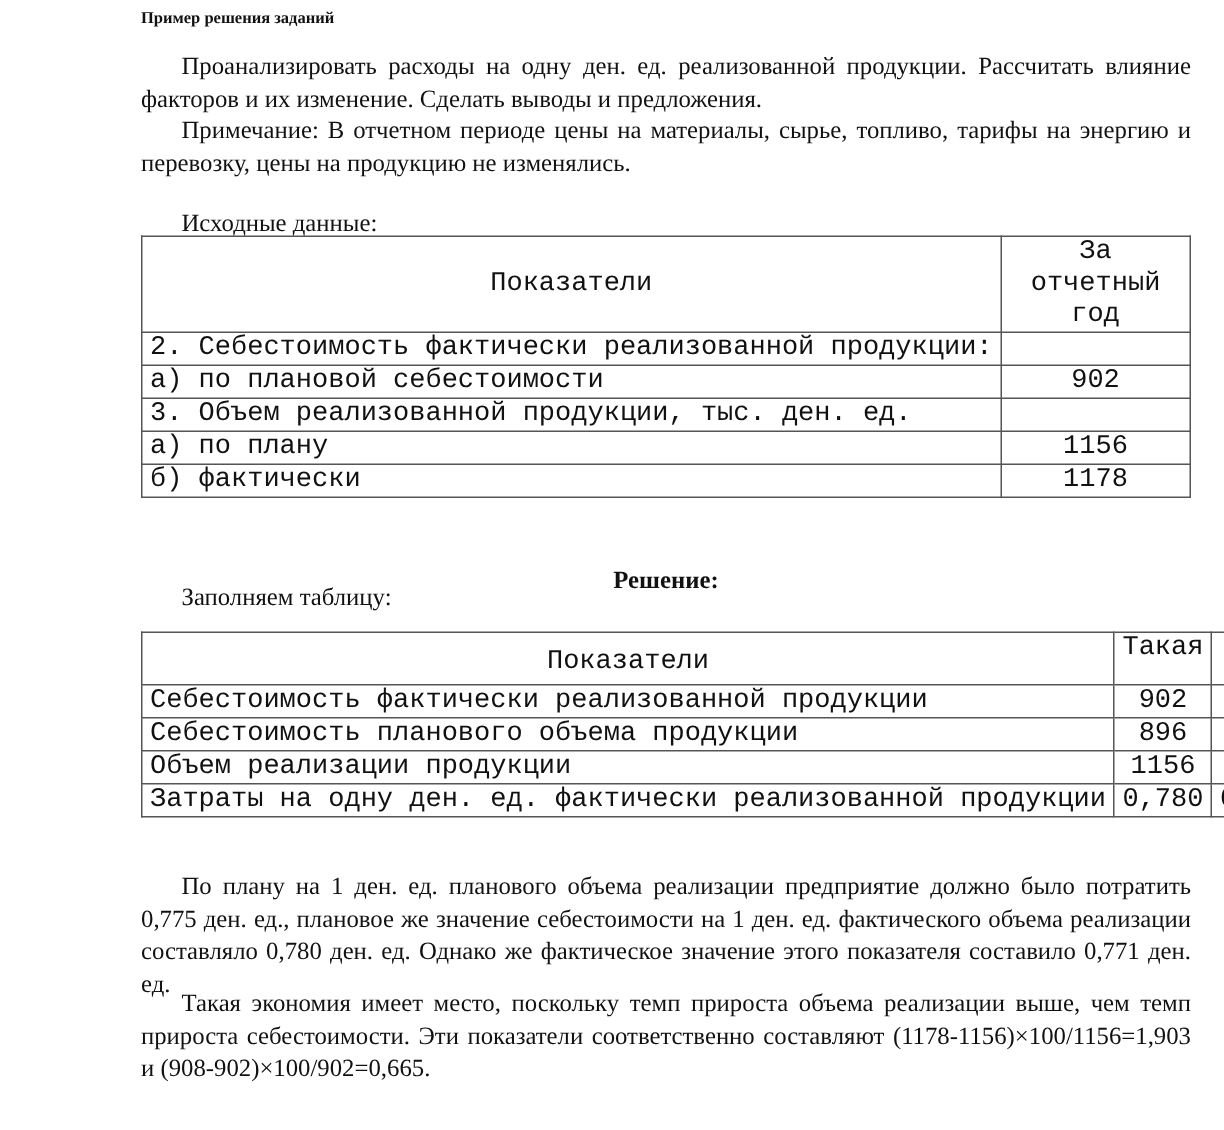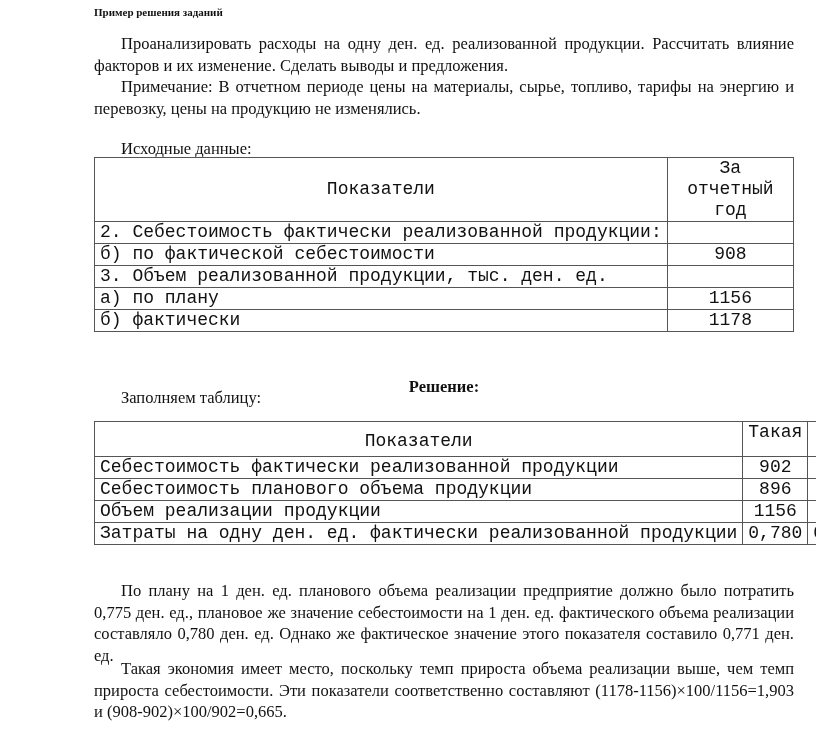--- a/index.html
+++ b/index.html
@@ -52,23 +52,23 @@
       </colgroup>
     <tbody>
         <tr style="height:42px;">
       <td class="hdr-center">Показатели</td>
       <td class="num wrap">За отчетный год</td>
     </tr>
     <tr style="height:21px;">
       <td>2. Себестоимость фактически реализованной продукции:</td>
       <td class="num"></td>
     </tr>
-    <tr style="height:21px;">
-      <td>б) по фактической себестоимости</td>
-      <td class="num">908</td>
+    <tr style="height:22px;">
+      <td>а) по плановой себестоимости</td>
+      <td class="num">902</td>
     </tr>
     <tr style="height:22px;">
       <td>3. Объем реализованной продукции, тыс. ден. ед.</td>
       <td class="num"></td>
     </tr>
     <tr style="height:21px;">
       <td>а) по плану</td>
       <td class="num">1156</td>
     </tr>
     <tr style="height:21px;">

